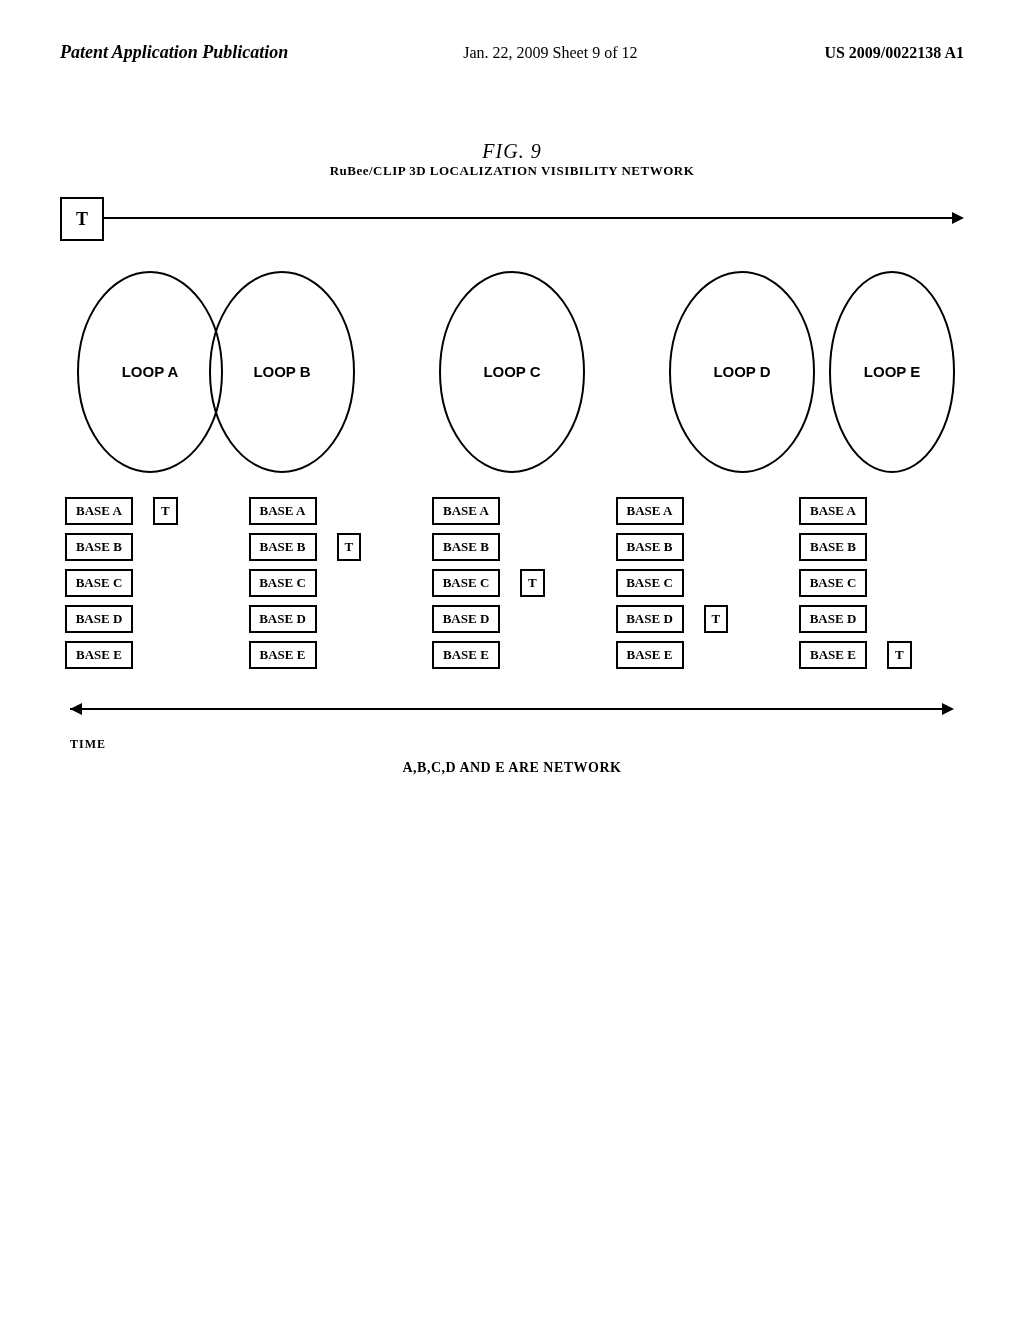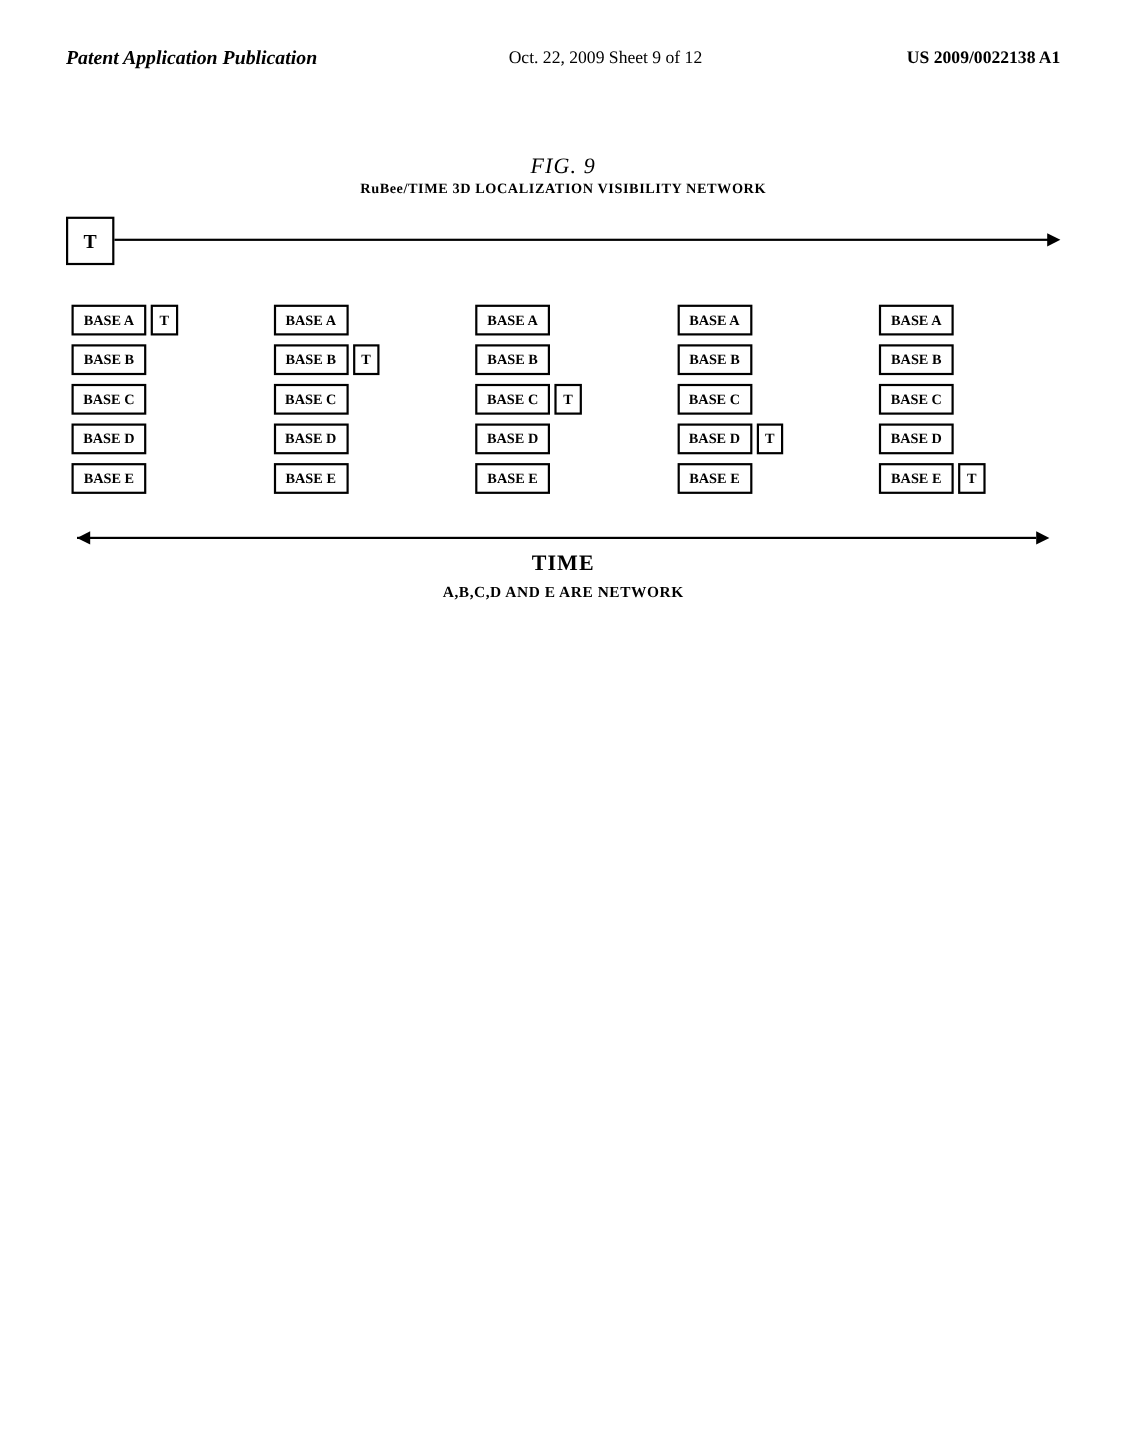--- a/index.html
+++ b/index.html
@@ -109,21 +109,21 @@
     }
     .base-column {
       display: flex;
       flex-direction: column;
       gap: 8px;
       width: 160px;
     }
     .base-row {
       display: flex;
       align-items: flex-start;
-      gap: 4px;
+      gap: 20px;
     }
     .base-box {
       border: 2px solid #000;
       padding: 4px 8px;
       font-size: 13px;
       font-weight: bold;
       min-width: 68px;
       text-align: center;
       background: #fff;
     }
@@ -169,58 +169,76 @@
       position: absolute;
       top: 4px;
       right: 0;
       width: 0;
       height: 0;
       border-top: 6px solid transparent;
       border-bottom: 6px solid transparent;
       border-left: 12px solid #000;
     }
     .time-label {
-      text-align: center;
-      font-size: 20px;
-      font-weight: bold;
-      margin-top: 2px;
+      font-size: 12px;
+      font-weight: bold;
+      margin-top: 18px;
       letter-spacing: 1px;
     }
     .clipped-label {
       text-align: center;
       font-size: 14px;
       font-weight: bold;
       margin-top: 8px;
       letter-spacing: 0.5px;
     }
   </style>
 </head>
 <body>
 
 <div class="header">
   <div class="header-left">Patent Application Publication</div>
-  <div class="header-center">Oct. 22, 2009   Sheet 9 of 12</div>
+  <div class="header-center">Jan. 22, 2009   Sheet 9 of 12</div>
   <div class="header-right">US 2009/0022138 A1</div>
 </div>
 
 <div class="diagram-area">
 
   <div class="fig-title">
     <div class="fig-title-main">FIG. 9</div>
-    <div class="fig-subtitle">RuBee/TIME 3D LOCALIZATION VISIBILITY NETWORK</div>
+    <div class="fig-subtitle">RuBee/CLIP 3D LOCALIZATION VISIBILITY NETWORK</div>
   </div>
 
   <div class="t-container">
     <div class="t-box">T</div>
     <div class="t-arrow">
       <div class="t-arrow-line"></div>
       <div class="t-arrow-head"></div>
     </div>
   </div>
 
+  <div style="position:relative; height:210px; margin-top:10px;">
+    <svg width="904" height="210" viewBox="0 0 904 210">
+
+      <ellipse cx="90" cy="105" rx="72" ry="100" fill="none" stroke="#000" stroke-width="2"></ellipse>
+      <text x="90" y="110" text-anchor="middle" font-size="15" font-weight="bold" font-family="Arial, sans-serif">LOOP A</text>
+
+      <ellipse cx="222" cy="105" rx="72" ry="100" fill="none" stroke="#000" stroke-width="2"></ellipse>
+      <text x="222" y="110" text-anchor="middle" font-size="15" font-weight="bold" font-family="Arial, sans-serif">LOOP B</text>
+
+      <ellipse cx="452" cy="105" rx="72" ry="100" fill="none" stroke="#000" stroke-width="2"></ellipse>
+      <text x="452" y="110" text-anchor="middle" font-size="15" font-weight="bold" font-family="Arial, sans-serif">LOOP C</text>
+
+      <ellipse cx="682" cy="105" rx="72" ry="100" fill="none" stroke="#000" stroke-width="2"></ellipse>
+      <text x="682" y="110" text-anchor="middle" font-size="15" font-weight="bold" font-family="Arial, sans-serif">LOOP D</text>
+
+      <ellipse cx="832" cy="105" rx="62" ry="100" fill="none" stroke="#000" stroke-width="2"></ellipse>
+      <text x="832" y="110" text-anchor="middle" font-size="15" font-weight="bold" font-family="Arial, sans-serif">LOOP E</text>
+    </svg>
+  </div>
 
   <div style="display:flex; justify-content:space-between; margin-top:20px; padding:0 5px;">
 
     <div class="base-column">
       <div class="base-row">
         <div class="base-box">BASE A</div>
         <div class="t-small-box">T</div>
       </div>
       <div class="base-row">
         <div class="base-box">BASE B</div>

